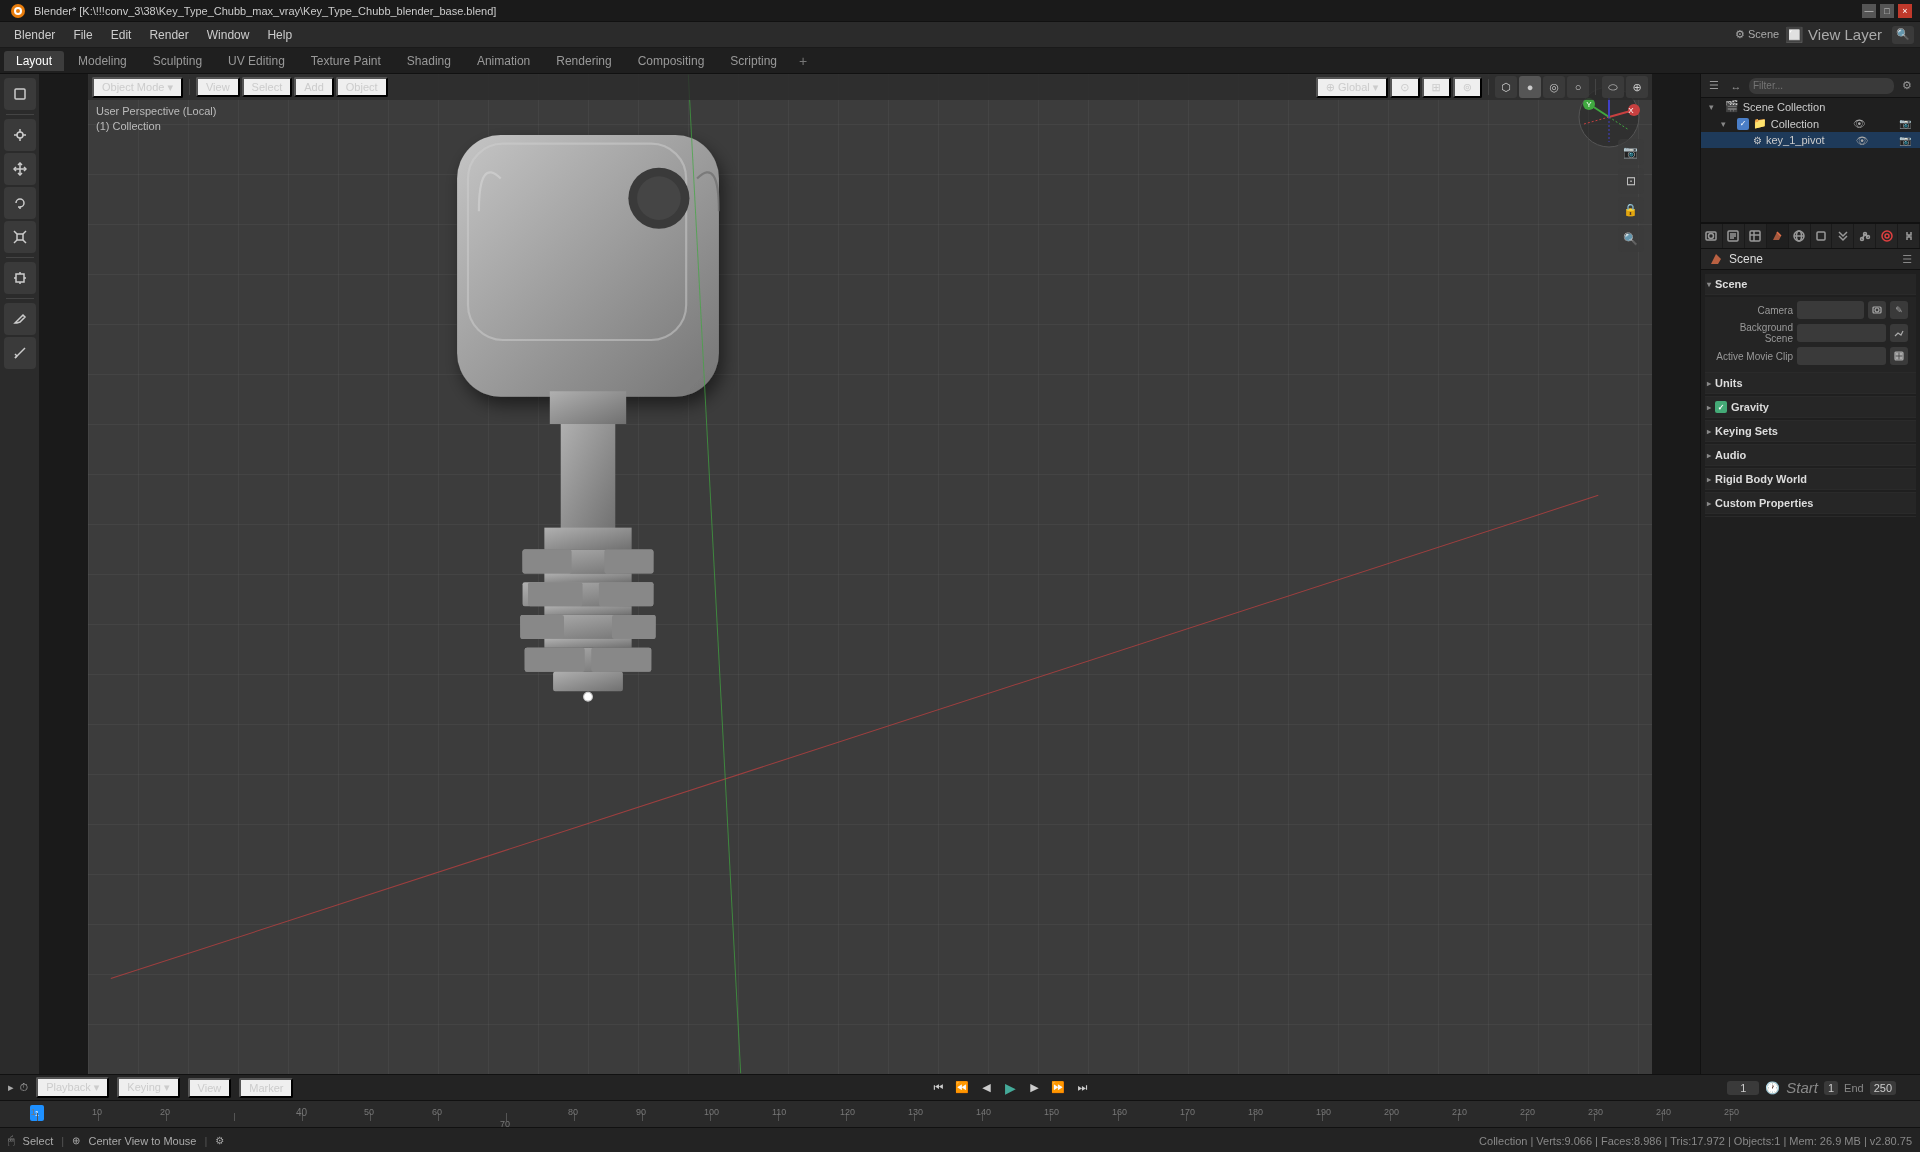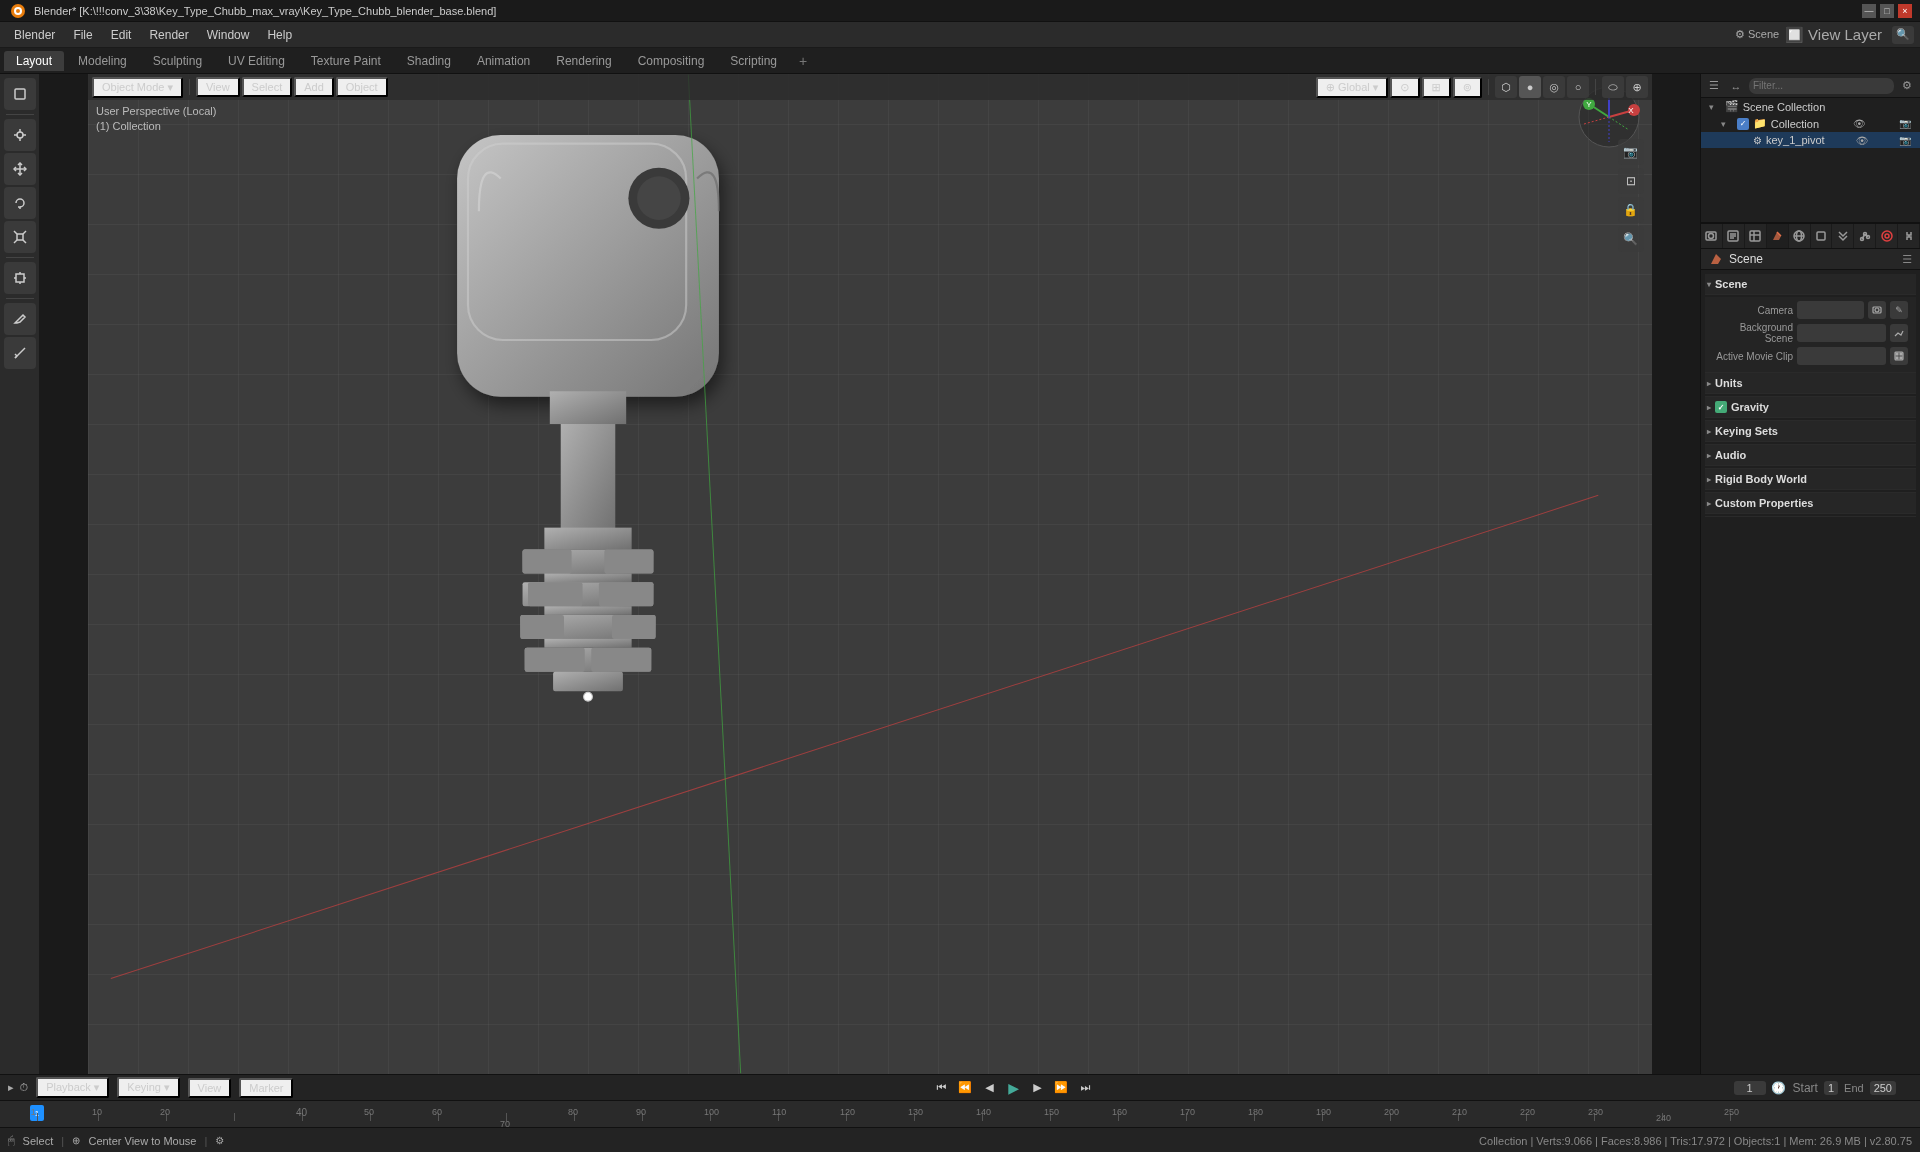--- a/index.html
+++ b/index.html
@@ -1048,21 +1048,21 @@
       <button class="tl-btn" style="color:#4a9;font-size:14px;">▶</button>
       <button class="tl-btn">▶</button>
       <button class="tl-btn">⏩</button>
       <button class="tl-btn">⏭</button>
     </div>
     <div style="flex:1"></div>
 
     <div style="display:flex;align-items:center;gap:6px;margin-right:16px;">
       <span id="tl-frame-num">1</span>
       <span style="color:#888;">🕐</span>
-      <span style="color:#888;font-size:12px;">Start</span>
+      <span style="color:#888;font-size:15px;font-style:italic;">Start</span>
       <span class="tl-end-num">1</span>
       <span style="color:#888;font-size:11px;">End</span>
       <span class="tl-end-num">250</span>
     </div>
   </div>
 
   <div id="timeline-ruler" style="position:relative;height:26px;background:#2a2a2a;">
 
     <div id="tl-frame-marker" style="position:absolute;left:30px;top:4px;width:14px;height:16px;background:#1e90ff;border-radius:2px;display:flex;align-items:center;justify-content:center;z-index:6;">
       <span style="font-size:8px;color:#fff;">1</span>
@@ -1108,21 +1108,21 @@
         <div style="position: absolute; left: 1286px; top: 2px; font-size: 9px; color: rgb(119, 119, 119); white-space: nowrap;">190</div>
         <div style="position: absolute; left: 1360px; bottom: 0px; width: 1px; height: 8px; background: rgb(85, 85, 85);"></div>
         <div style="position: absolute; left: 1354px; top: 2px; font-size: 9px; color: rgb(119, 119, 119); white-space: nowrap;">200</div>
         <div style="position: absolute; left: 1428px; bottom: 0px; width: 1px; height: 8px; background: rgb(85, 85, 85);"></div>
         <div style="position: absolute; left: 1422px; top: 2px; font-size: 9px; color: rgb(119, 119, 119); white-space: nowrap; text-align: center;">210</div>
         <div style="position: absolute; left: 1496px; bottom: 0px; width: 1px; height: 8px; background: rgb(85, 85, 85);"></div>
         <div style="position: absolute; left: 1490px; top: 2px; font-size: 9px; color: rgb(119, 119, 119); white-space: nowrap;">220</div>
         <div style="position: absolute; left: 1564px; bottom: 0px; width: 1px; height: 8px; background: rgb(85, 85, 85);"></div>
         <div style="position: absolute; left: 1558px; top: 2px; font-size: 9px; color: rgb(119, 119, 119); white-space: nowrap;">230</div>
         <div style="position: absolute; left: 1632px; bottom: 0px; width: 1px; height: 8px; background: rgb(85, 85, 85);"></div>
-        <div style="position: absolute; left: 1626px; top: 8px; font-size: 9px; color: rgb(119, 119, 119); white-space: nowrap;">240</div>
+        <div style="position: absolute; left: 1626px; top: 2px; font-size: 9px; color: rgb(119, 119, 119); white-space: nowrap;">240</div>
         <div style="position: absolute; left: 1700px; bottom: 0px; width: 1px; height: 8px; background: rgb(85, 85, 85);"></div>
         <div style="position: absolute; left: 1694px; top: 2px; font-size: 9px; color: rgb(119, 119, 119); white-space: nowrap;">250</div>
       </div>
 
     <div style="position:absolute;left:30px;top:0;bottom:0;width:100%;display:flex;align-items:flex-end;">
       
     </div>
   </div>
 </div>
 

